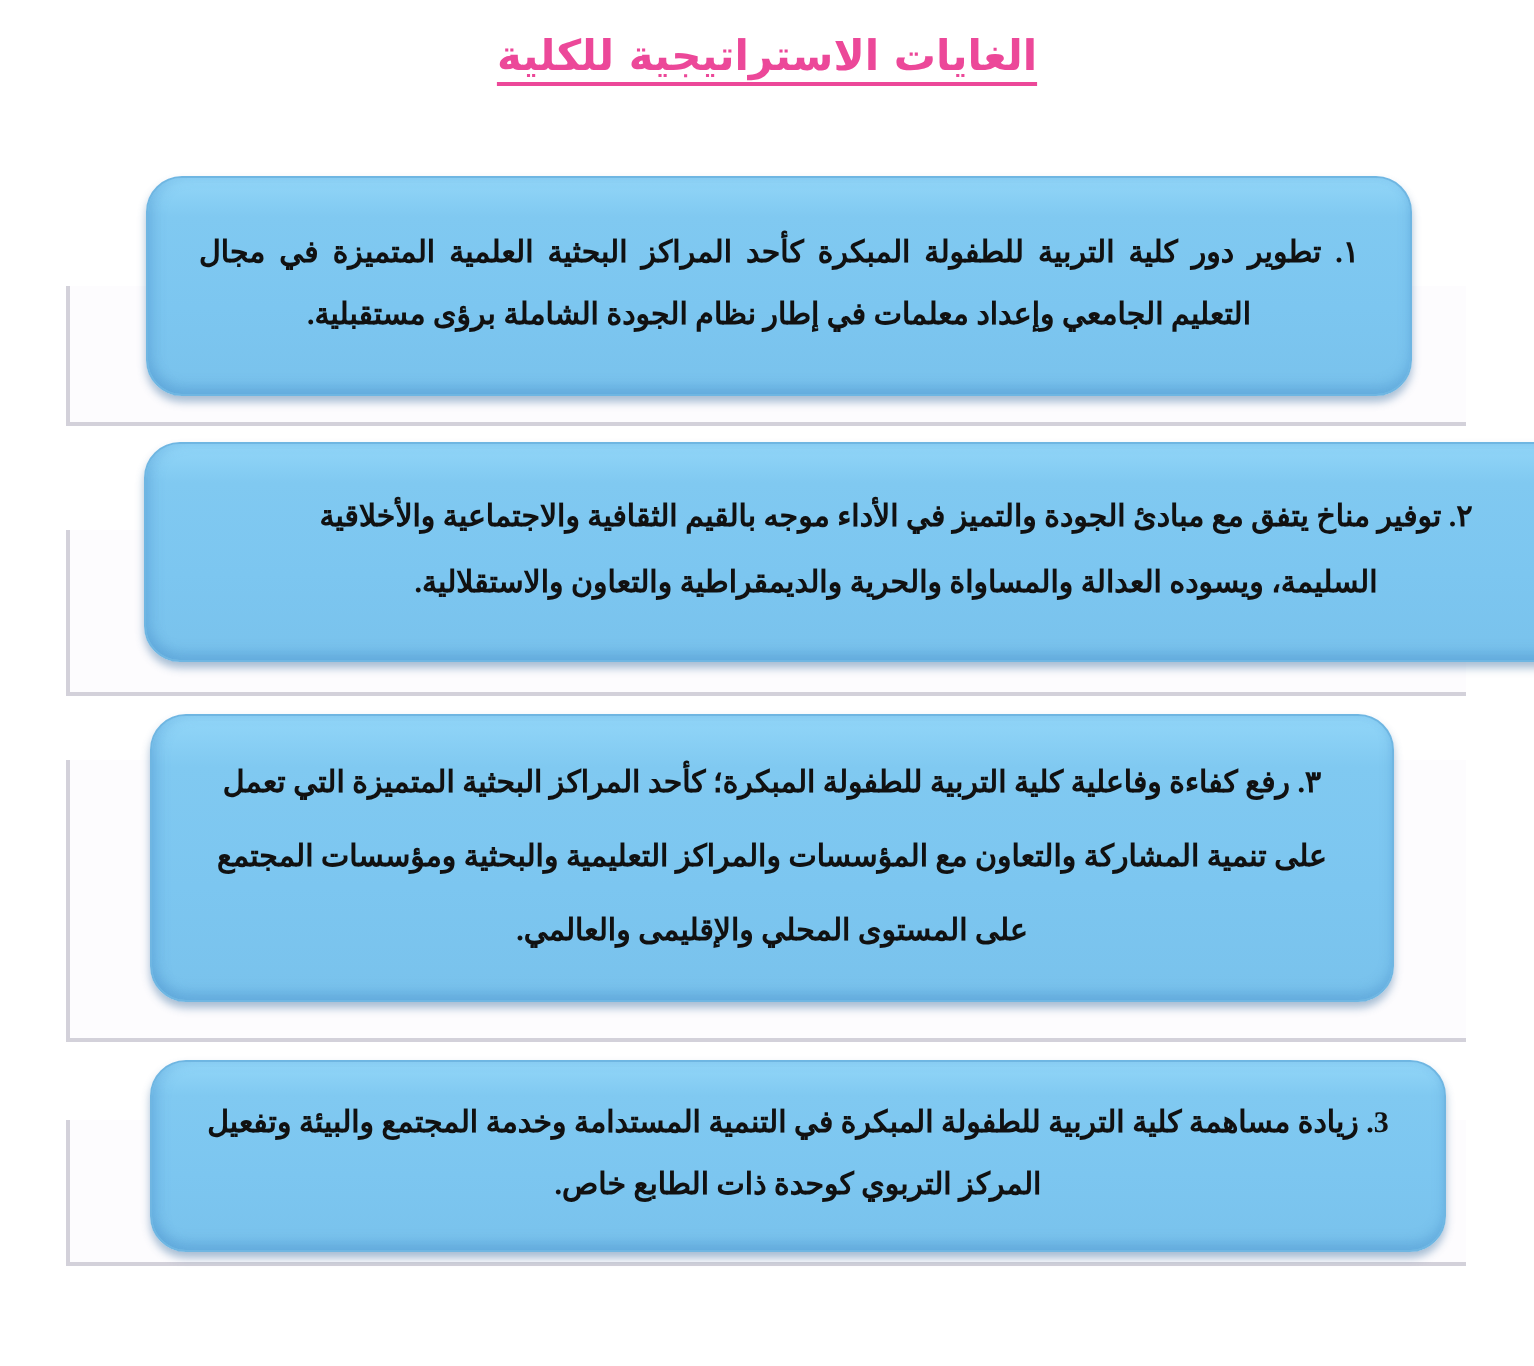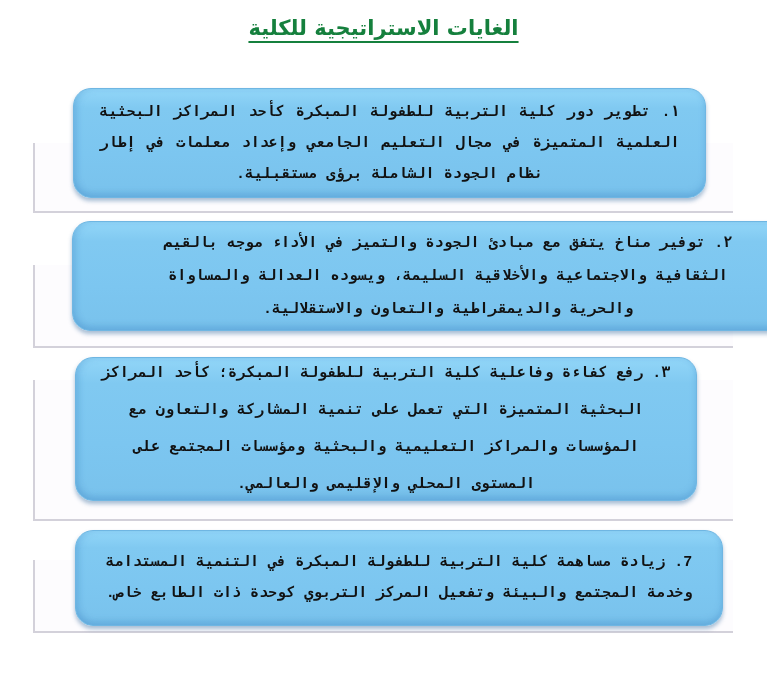--- a/index.html
+++ b/index.html
@@ -17,21 +17,21 @@
     .title {
       position: absolute;
       left: 0;
       width: 767px;
       top: 16px;
       text-align: center;
       direction: rtl;
       font-family: "DejaVu Sans", sans-serif;
       font-weight: bold;
       font-size: 21px;
-      color: #15803d;
+      color: #ec4899;
       text-decoration: underline;
       text-decoration-thickness: 2px;
       text-underline-offset: 6px;
     }
     .panel {
       position: absolute;
       background: #fdfcfe;
       border-left: 2px solid #d3d1da;
       border-bottom: 2px solid #d3d1da;
       box-sizing: border-box;
@@ -45,21 +45,21 @@
       box-shadow: 0 3px 4px rgba(60, 110, 160, 0.45), inset 0 -4px 6px rgba(70, 140, 200, 0.35), inset 4px 0 6px rgba(70, 140, 200, 0.18);
       display: flex;
       align-items: center;
       justify-content: center;
       padding: 6px 22px;
     }
     .goal-text {
       direction: rtl;
       text-align: center;
       text-align-last: center;
-      font-family: Liberation Mono, monospace;
+      font-family: Liberation Serif, serif;
       font-weight: bold;
       font-size: 15px;
       line-height: 31px;
       color: #111;
       margin: 0;
     }
     .goal-text.justify {
       text-align: justify;
       text-align-last: center;
     }
@@ -79,14 +79,14 @@
   <p class="goal-text" style="width:590px; line-height:33px;">٢. توفير مناخ يتفق مع مبادئ الجودة والتميز في الأداء موجه بالقيم الثقافية والاجتماعية والأخلاقية السليمة، ويسوده العدالة والمساواة والحرية والديمقراطية والتعاون والاستقلالية.</p>
 </div>
 
 <div class="panel" style="left:33px; top:380px; width:700px; height:141px;"></div>
 <div class="goal-box" style="left:75px; top:357px; width:622px; height:144px;justify-content:flex-end;">
   <p class="goal-text" style="width:590px; line-height:37px;">٣. رفع كفاءة وفاعلية كلية التربية للطفولة المبكرة؛ كأحد المراكز البحثية المتميزة التي تعمل على تنمية المشاركة والتعاون مع المؤسسات والمراكز التعليمية والبحثية ومؤسسات المجتمع على المستوى المحلي والإقليمى والعالمي.</p>
 </div>
 
 <div class="panel" style="left:33px; top:560px; width:700px; height:73px;"></div>
 <div class="goal-box" style="left:75px; top:530px; width:648px; height:96px;">
-  <p class="goal-text" style="width:610px;">7. زيادة مساهمة كلية التربية للطفولة المبكرة في التنمية المستدامة وخدمة المجتمع والبيئة وتفعيل المركز التربوي كوحدة ذات الطابع خاص.</p>
+  <p class="goal-text" style="width:610px;">3. زيادة مساهمة كلية التربية للطفولة المبكرة في التنمية المستدامة وخدمة المجتمع والبيئة وتفعيل المركز التربوي كوحدة ذات الطابع خاص.</p>
 </div>
 
 </body></html>

